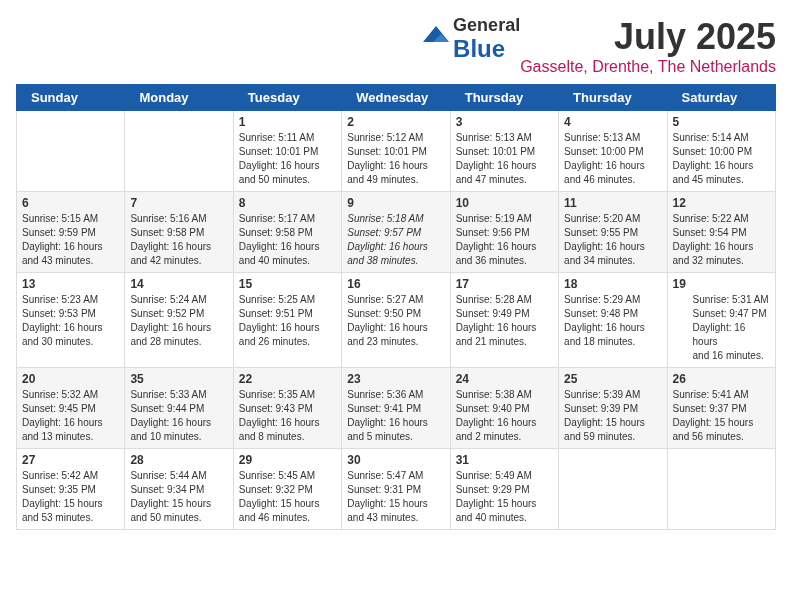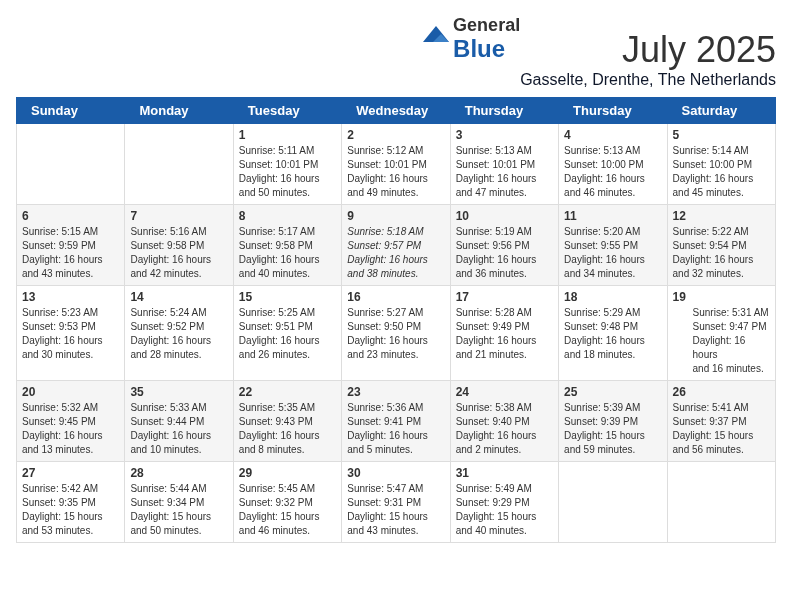--- a/index.html
+++ b/index.html
@@ -38,27 +38,26 @@
     .logo-icon {
       width: 30px;
       height: 30px;
       margin-right: 2px;
     }
     .title-area {
       text-align: right;
     }
     .month-title {
       font-size: 36px;
-      font-weight: normal;
+      font-weight: bold;
       color: #333;
-      margin-top: 13px;
     }
     .location-title {
       font-size: 16px;
-      color: #0f172a;
+      color: #be185d;
     }
     .calendar {
       width: 100%;
       border-collapse: collapse;
       border: 1px solid #ccc;
     }
     .calendar th {
       background-color: #1a5ca8;
       color: #fff;
       text-align: left;

